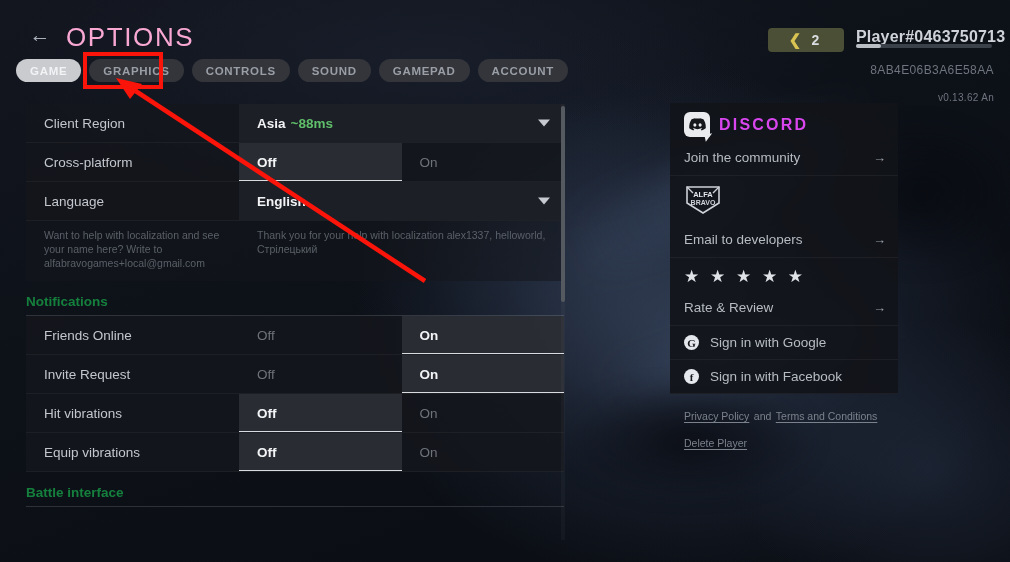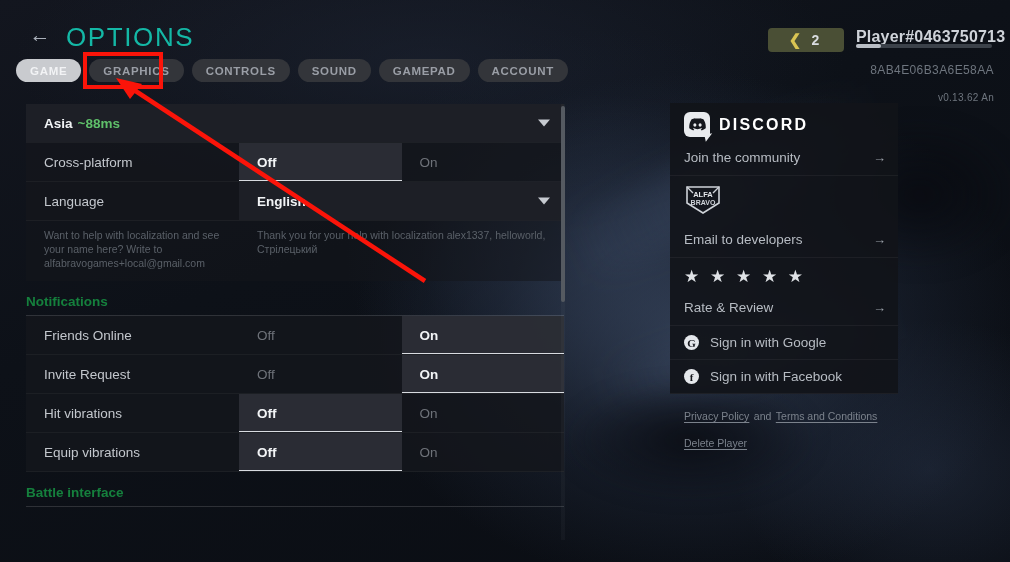--- a/index.html
+++ b/index.html
@@ -39,21 +39,21 @@
   .hdr-back {
     position: absolute; left: 27px; top: 24px;
     width: 26px; height: 22px;
     color: #a9afb9;
     font-size: 21px; line-height: 22px;
     text-align: center;
   }
   .hdr-title {
     position: absolute; left: 66px; top: 22px;
     font-size: 26px; letter-spacing: 1.6px;
-    color: #14b8a6; font-weight: 400;
+    color: #f9a8d4; font-weight: 400;
   }
   .tabbar { position: absolute; left: 16px; top: 59px; display: flex; gap: 8px; }
   .tab {
     height: 23px; padding: 7px 14px;
     border-radius: 12px;
     background: #33353a;
     color: #9a9ea6;
     font-size: 11.5px; font-weight: 700; letter-spacing: 0.7px;
     display: flex; align-items: center; justify-content: center;
     white-space: nowrap;
@@ -160,21 +160,21 @@
     display: flex; align-items: center; justify-content: center;
   }
   .discord-mark::after {
     content: ""; position: absolute; right: -3px; bottom: -4px;
     width: 0; height: 0;
     border-left: 8px solid #e9ebee;
     border-bottom: 7px solid transparent;
     transform: rotate(-12deg);
   }
   .discord-word {
-    color: #ffffff; font-size: 16px; font-weight: 700; letter-spacing: 2.2px;
+    color: #d946ef; font-size: 16px; font-weight: 700; letter-spacing: 2.2px;
   }
   .ab-logo {
     width: 38px; height: 30px; position: relative;
   }
   .stars { color: #dfe2e6; font-size: 17px; letter-spacing: 3px; line-height: 20px; }
   .signin {
     display: flex; align-items: center; gap: 11px;
     padding: 9px 14px;
     background: rgba(17,19,25,0.92);
     border-bottom: 1px solid rgba(255,255,255,0.05);
@@ -260,20 +260,21 @@
   </div>
   <div class="pname">Player#0463750713</div>
   <div class="pbar-bg"></div>
   <div class="pbar-fill"></div>
   <div class="build-id">8AB4E06B3A6E58AA</div>
   <div class="build-ver">v0.13.62 An</div>
 
   <div class="settings">
 
     <div class="srow">
+      <div class="srow-label">Client Region</div>
       <div class="opts">
         <div class="dd">
           <span>Asia</span>
           <span class="ping">~88ms</span>
           <span class="caret"></span>
         </div>
       </div>
     </div>
 
     <div class="srow">

